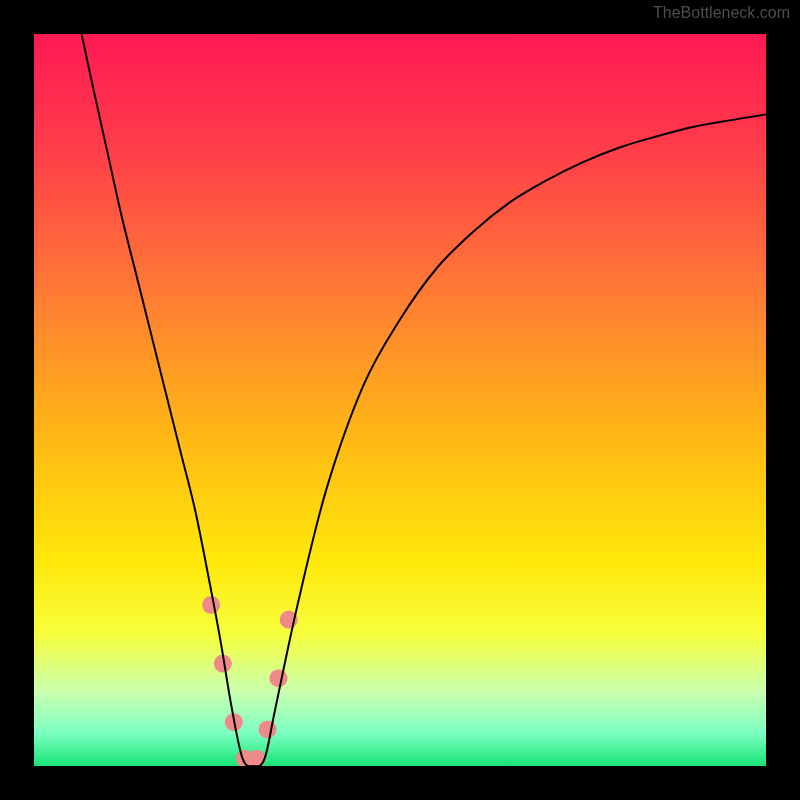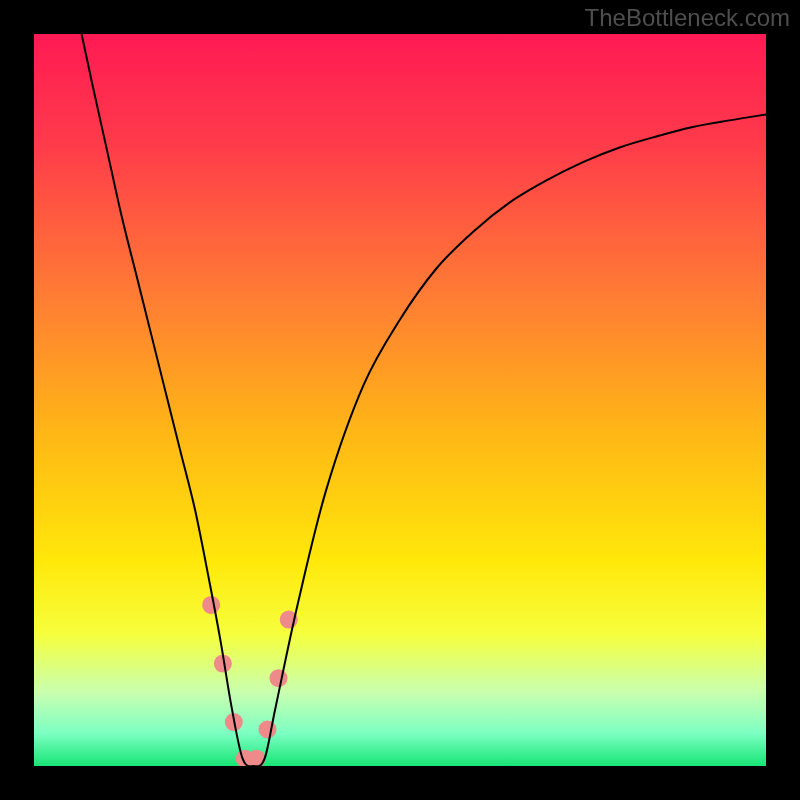--- a/index.html
+++ b/index.html
@@ -17,21 +17,21 @@
     top: 0;
     width: 800px;
     height: 800px;
     background: #000;
   }
   .watermark {
     position: absolute;
     top: 4px;
     right: 10px;
     color: #4e4e4e;
-    font-size: 24px;
+    font-size: 16px;
     font-weight: 400;
     letter-spacing: 0px;
     z-index: 10;
     text-align: center;
   }
   .plot-area {
     position: absolute;
     left: 34px;
     top: 34px;
     width: 732px;

